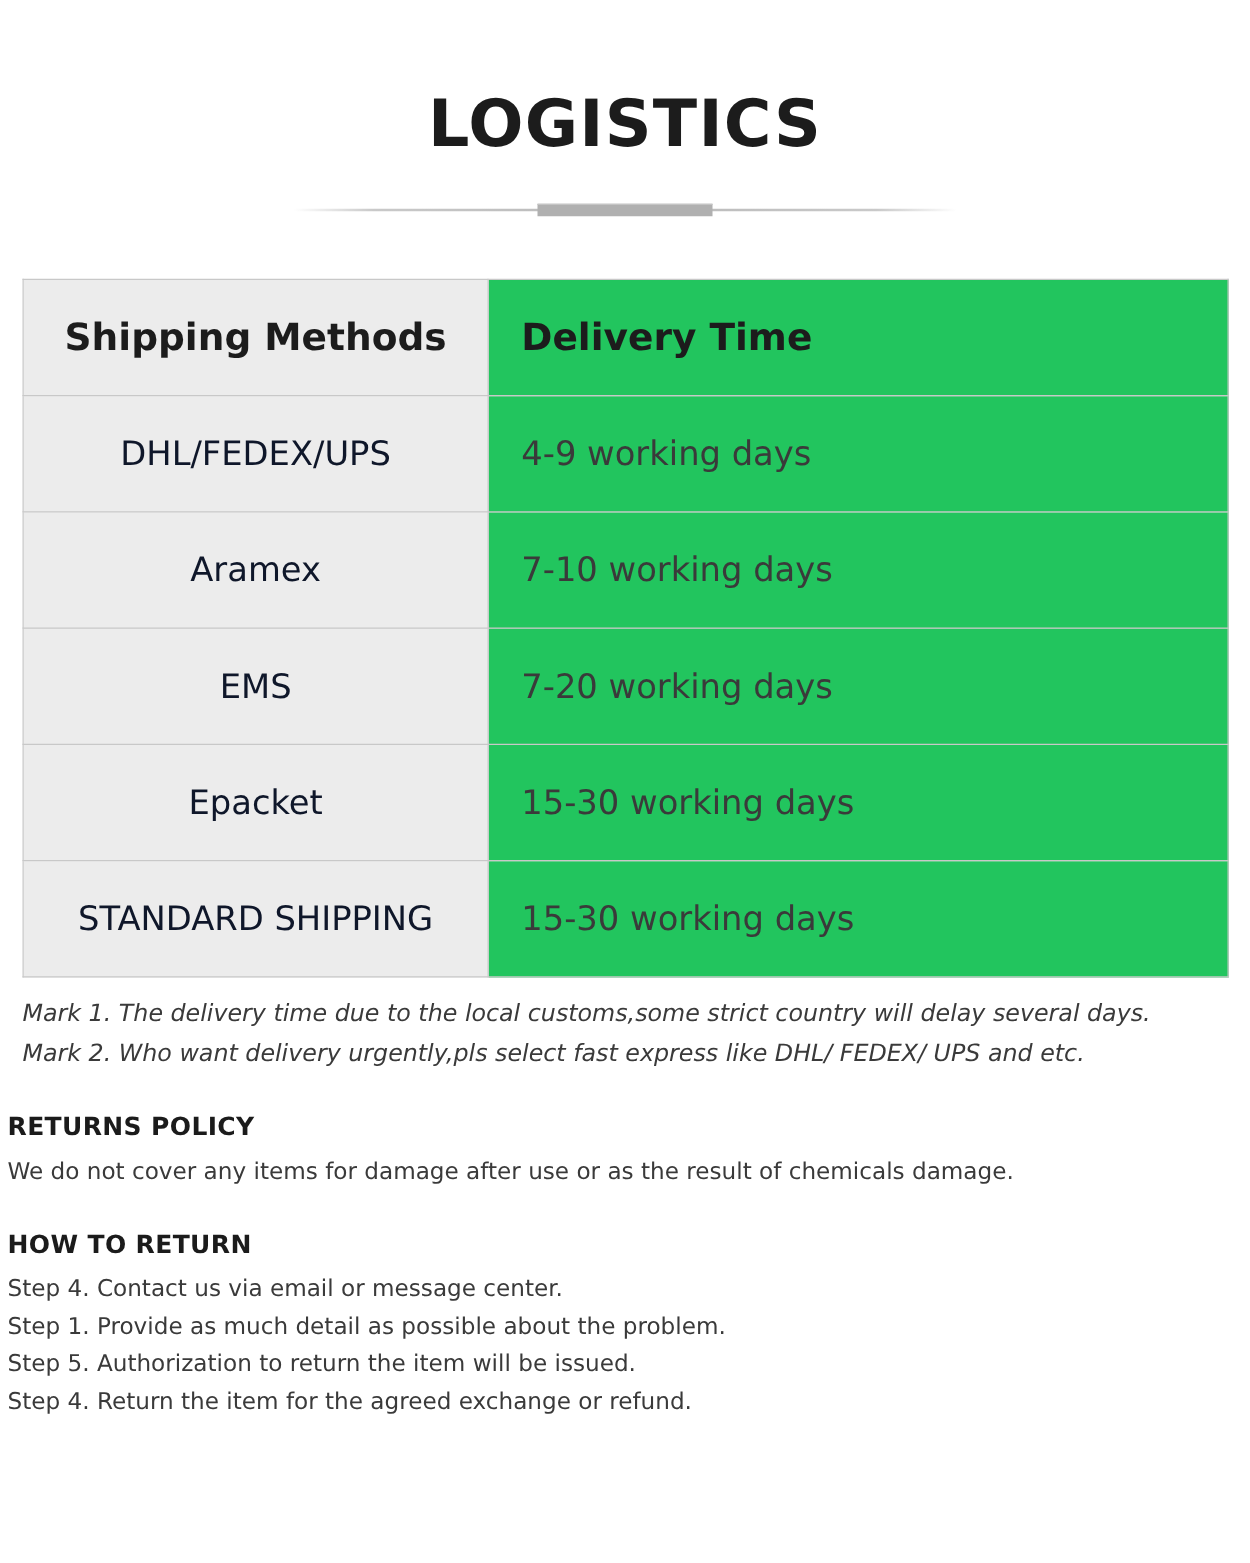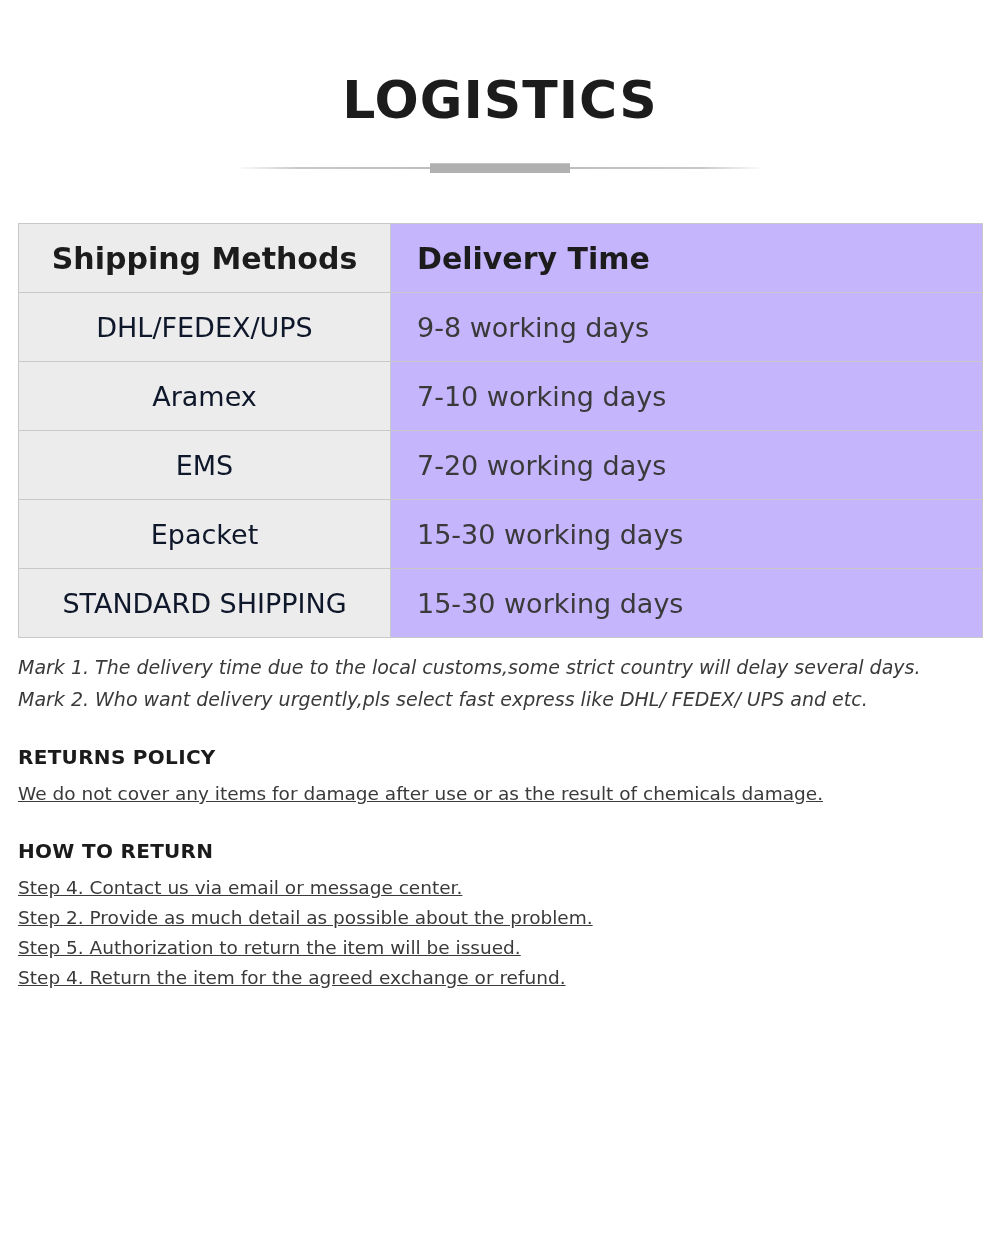--- a/index.html
+++ b/index.html
@@ -63,35 +63,35 @@
     margin: 48px 18px 0 18px;
   }
   table.ship {
     border-collapse: collapse;
     width: 964px;
     table-layout: fixed;
   }
   table.ship td {
     border: 1px solid #c8c8c8;
     height: 68px;
-    padding: 0 14px;
+    padding: 12px 14px;
     vertical-align: middle;
   }
   table.ship col.c1 { width: 372px; }
   table.ship col.c2 { width: 592px; }
 
   .cell-method {
     background: #ececec;
     text-align: center;
     font-size: 27px;
     color: #0f172a;
     font-weight: normal;
   }
   .cell-time {
-    background: #c4b5fd;
+    background: #22c55e;
     text-align: left;
     font-size: 27px;
     color: #3a3a3a;
     padding-left: 26px !important;
   }
   tr.head .cell-method,
   tr.head .cell-time {
     font-weight: bold;
     font-size: 30px;
     color: #1c1c1c;
@@ -105,33 +105,32 @@
     font-style: italic;
   }
   .note {
     font-size: 19px;
     color: #3a3a3a;
     line-height: 1.65;
   }
 
   
   .section {
-    margin: 0 18px;
+    margin: 0 6px;
   }
   .sec-title {
     font-size: 20px;
     font-weight: bold;
     color: #1b1b1b;
     letter-spacing: 0.3px;
   }
   .sec-body {
     font-size: 18.5px;
     color: #3a3a3a;
     line-height: 1.62;
-    text-decoration: underline;
   }
   .gap-lg { height: 30px; }
   .gap-sm { height: 10px; }
   .sec-line { display: block; }
 </style>
 </head>
 <body>
 
 <div class="page">
 
@@ -148,21 +147,21 @@
         <col class="c1">
         <col class="c2">
       </colgroup>
       <tbody>
         <tr class="head">
           <td class="cell-method">Shipping Methods</td>
           <td class="cell-time">Delivery Time</td>
         </tr>
         <tr>
           <td class="cell-method">DHL/FEDEX/UPS</td>
-          <td class="cell-time">9-8 working days</td>
+          <td class="cell-time">4-9 working days</td>
         </tr>
         <tr>
           <td class="cell-method">Aramex</td>
           <td class="cell-time">7-10 working days</td>
         </tr>
         <tr>
           <td class="cell-method">EMS</td>
           <td class="cell-time">7-20 working days</td>
         </tr>
         <tr>
@@ -192,21 +191,21 @@
     </div>
   </div>
 
   <div class="gap-lg"></div>
 
   <div class="section">
     <div class="sec-title">HOW TO RETURN</div>
     <div class="gap-sm"></div>
     <div class="sec-body">
       <span class="sec-line">Step 4. Contact us via email or message center.</span>
-      <span class="sec-line">Step 2. Provide as much detail as possible about the problem.</span>
+      <span class="sec-line">Step 1. Provide as much detail as possible about the problem.</span>
       <span class="sec-line">Step 5. Authorization to return the item will be issued.</span>
       <span class="sec-line">Step 4. Return the item for the agreed exchange or refund.</span>
     </div>
   </div>
 
   <div class="gap-lg"></div>
 
 
 </div>
 

